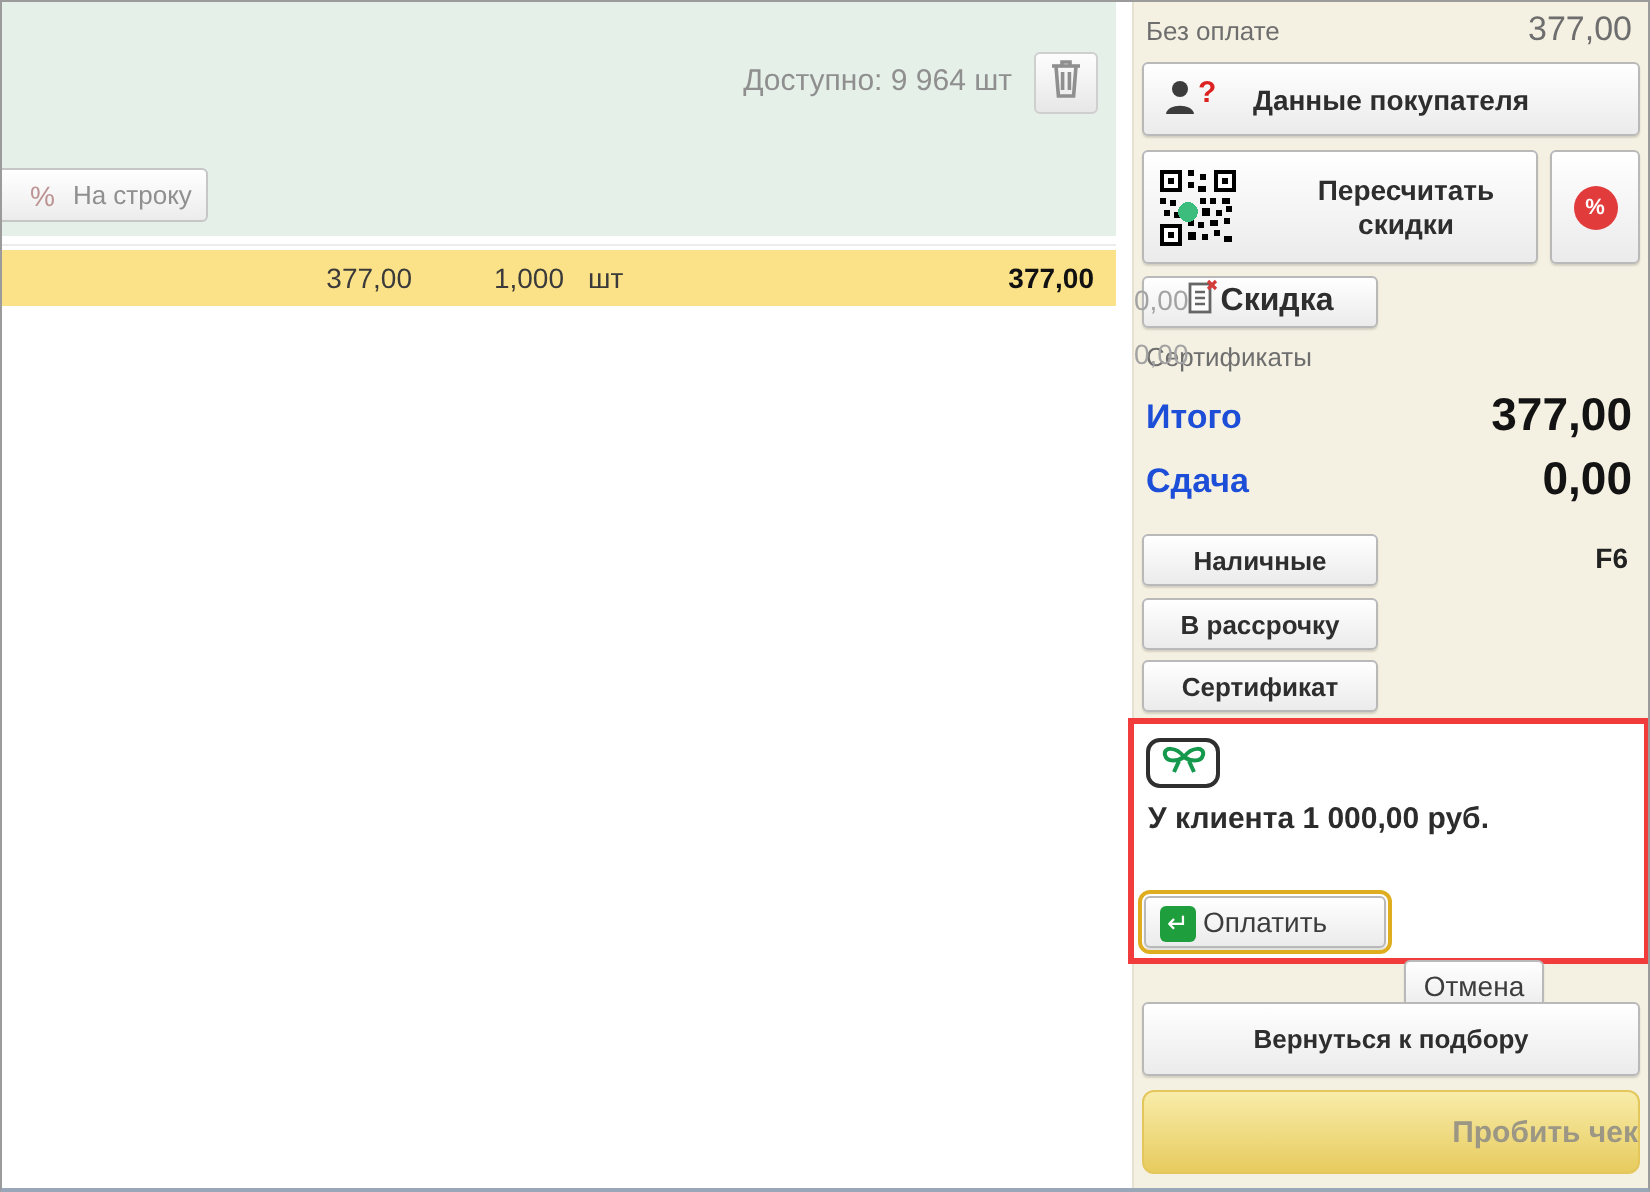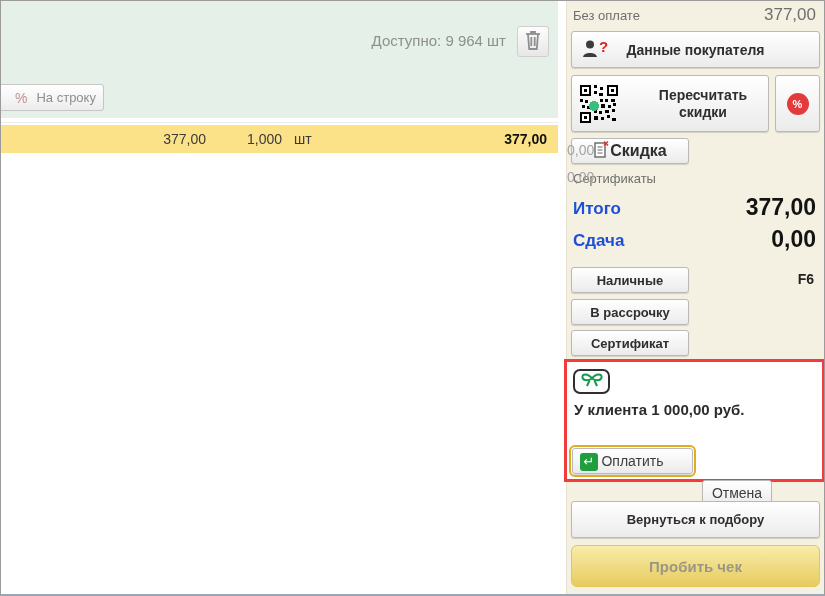--- a/index.html
+++ b/index.html
@@ -111,21 +111,21 @@
     background:#1f9e3e; border-radius:3px; color:#fff; font-size:13px;
     display:flex; align-items:center; justify-content:center; line-height:18px;
   }
   .cancel-btn { left:135px; top:86px; width:70px; height:26px; font-size:14px; color:#3d3d3d;margin-top:32px; }
 
   .back-btn { left:4px; top:500px; width:249px; height:37px; font-size:13px; }
   .checkout-btn {
     position:absolute; left:4px; top:544px; width:249px; height:42px;
     background:linear-gradient(#f8eca9,#e7cb5e);
     border:1px solid #e3c75c; border-radius:6px;
-    display:flex; align-items:center; justify-content:center;
+    display:flex; align-items:center; justify-content:flex-end;
     font-size:15px; font-weight:bold; color:#9b9784; cursor:pointer;
   }
 </style>
 </head>
 <body>
 
 <div class="green-area">
   <div class="available-label">Доступно: 9 964 шт</div>
   <div class="trash-btn">
     <span>

